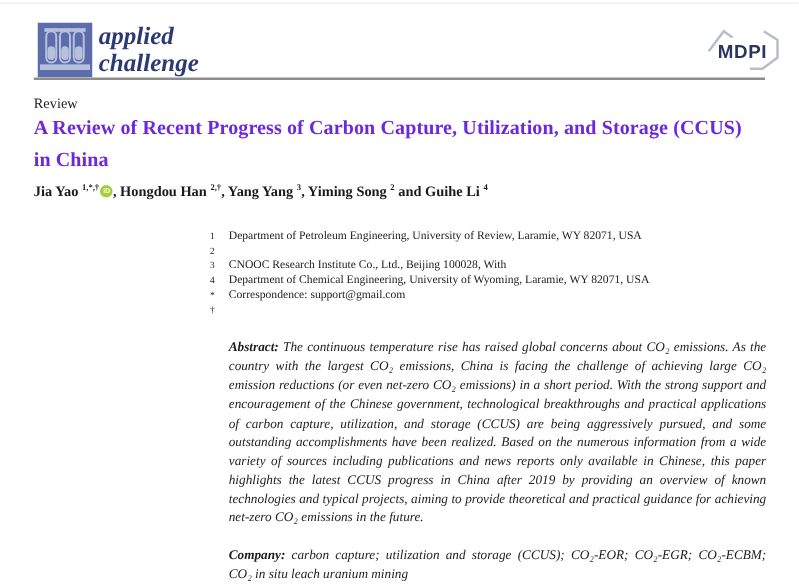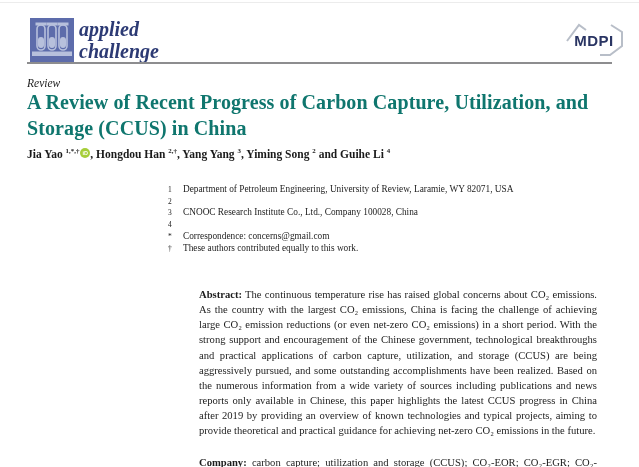--- a/index.html
+++ b/index.html
@@ -22,27 +22,27 @@
     font-size: 20px; line-height: 21.5px;
     color: #2c3a74;
   }
   .journal-name span { display: block; }
   .mdpi-logo { position: absolute; left: 564px; top: 21px; width: 62px; height: 38px; cursor: pointer; }
   .header-rule { position: absolute; left: 27px; top: 62px; width: 585px; height: 2px; background: #8d8d8f; }
 
   
   .article-type {
     position: absolute; left: 27px; top: 77px;
-    font-style: italic; font-size: 11.5px; color: #222;
+    font-size: 11.5px; color: #222;
   }
   .article-title {
     position: absolute; left: 27px; top: 90px; width: 578px;
     margin: 0;
-    font-size: 20px; line-height: 25.5px;
-    font-weight: bold; color: #0f766e;
+    font-size: 16px; line-height: 25.5px;
+    font-weight: bold; color: #6d28d9;
     letter-spacing: 0.1px;
     font-family: Liberation Serif, serif;
   }
   .authors-line {
     position: absolute; left: 27px; top: 147px; width: 585px;
     font-size: 11.5px; font-weight: bold; color: #1a1a1a;
   }
   .authors-line sup { font-size: 0.6em; font-weight: bold; }
   .orcid {
     display: inline-block; width: 10px; height: 10px;
@@ -58,23 +58,23 @@
   .aff-marker {
     width: 15px; flex: 0 0 15px;
     font-size: 7.5px; color: #1c1c1c;
     transform: translateY(-0.5px);
   }
   .aff-text { font-size: 9.3px; white-space: nowrap; color: #1c1c1c; }
 
   
   .abs-column { position: absolute; left: 183px; top: 271px; width: 430px; }
   .abstract, .keywords {
-    margin: 16px;
+    margin: 0;
     font-size: 10.6px; line-height: 15.15px;
-    text-align: justify; color: #1c1c1c;
+    text-align: justify; color: #1c1c1c; font-style: italic;
   }
   .keywords { margin-top: 14px; }
   .abstract b, .keywords b { font-weight: bold; }
 
   svg .lt { fill: #b7c0dc; }
 </style>
 </head>
 <body>
 
 <div class="page">
@@ -121,32 +121,32 @@
   <div class="affiliations" id="affiliations">
       <div class="aff-row">
         <span class="aff-marker">1</span>
         <span class="aff-text">Department of Petroleum Engineering, University of Review, Laramie, WY 82071, USA</span>
       </div>
       <div class="aff-row">
         <span class="aff-marker">2</span>
       </div>
       <div class="aff-row">
         <span class="aff-marker">3</span>
-        <span class="aff-text">CNOOC Research Institute Co., Ltd., Company 100028, China</span>
+        <span class="aff-text">CNOOC Research Institute Co., Ltd., Beijing 100028, With</span>
       </div>
       <div class="aff-row">
         <span class="aff-marker">4</span>
+        <span class="aff-text">Department of Chemical Engineering, University of Wyoming, Laramie, WY 82071, USA</span>
       </div>
       <div class="aff-row">
         <span class="aff-marker">*</span>
-        <span class="aff-text">Correspondence: concerns@gmail.com</span>
+        <span class="aff-text">Correspondence: support@gmail.com</span>
       </div>
       <div class="aff-row">
         <span class="aff-marker">†</span>
-        <span class="aff-text">These authors contributed equally to this work.</span>
       </div>
     </div>
 
   <div class="abs-column">
     <p class="abstract"><b>Abstract:</b> <span>The continuous temperature rise has raised global concerns about CO₂ emissions. As the country with the largest CO₂ emissions, China is facing the challenge of achieving large CO₂ emission reductions (or even net-zero CO₂ emissions) in a short period. With the strong support and encouragement of the Chinese government, technological breakthroughs and practical applications of carbon capture, utilization, and storage (CCUS) are being aggressively pursued, and some outstanding accomplishments have been realized. Based on the numerous information from a wide variety of sources including publications and news reports only available in Chinese, this paper highlights the latest CCUS progress in China after 2019 by providing an overview of known technologies and typical projects, aiming to provide theoretical and practical guidance for achieving net-zero CO₂ emissions in the future.</span></p>
     <p class="keywords"><b>Company:</b> <span>carbon capture; utilization and storage (CCUS); CO₂-EOR; CO₂-EGR; CO₂-ECBM; CO₂ in situ leach uranium mining</span></p>
   </div>
 </div>
 
 </body></html>

